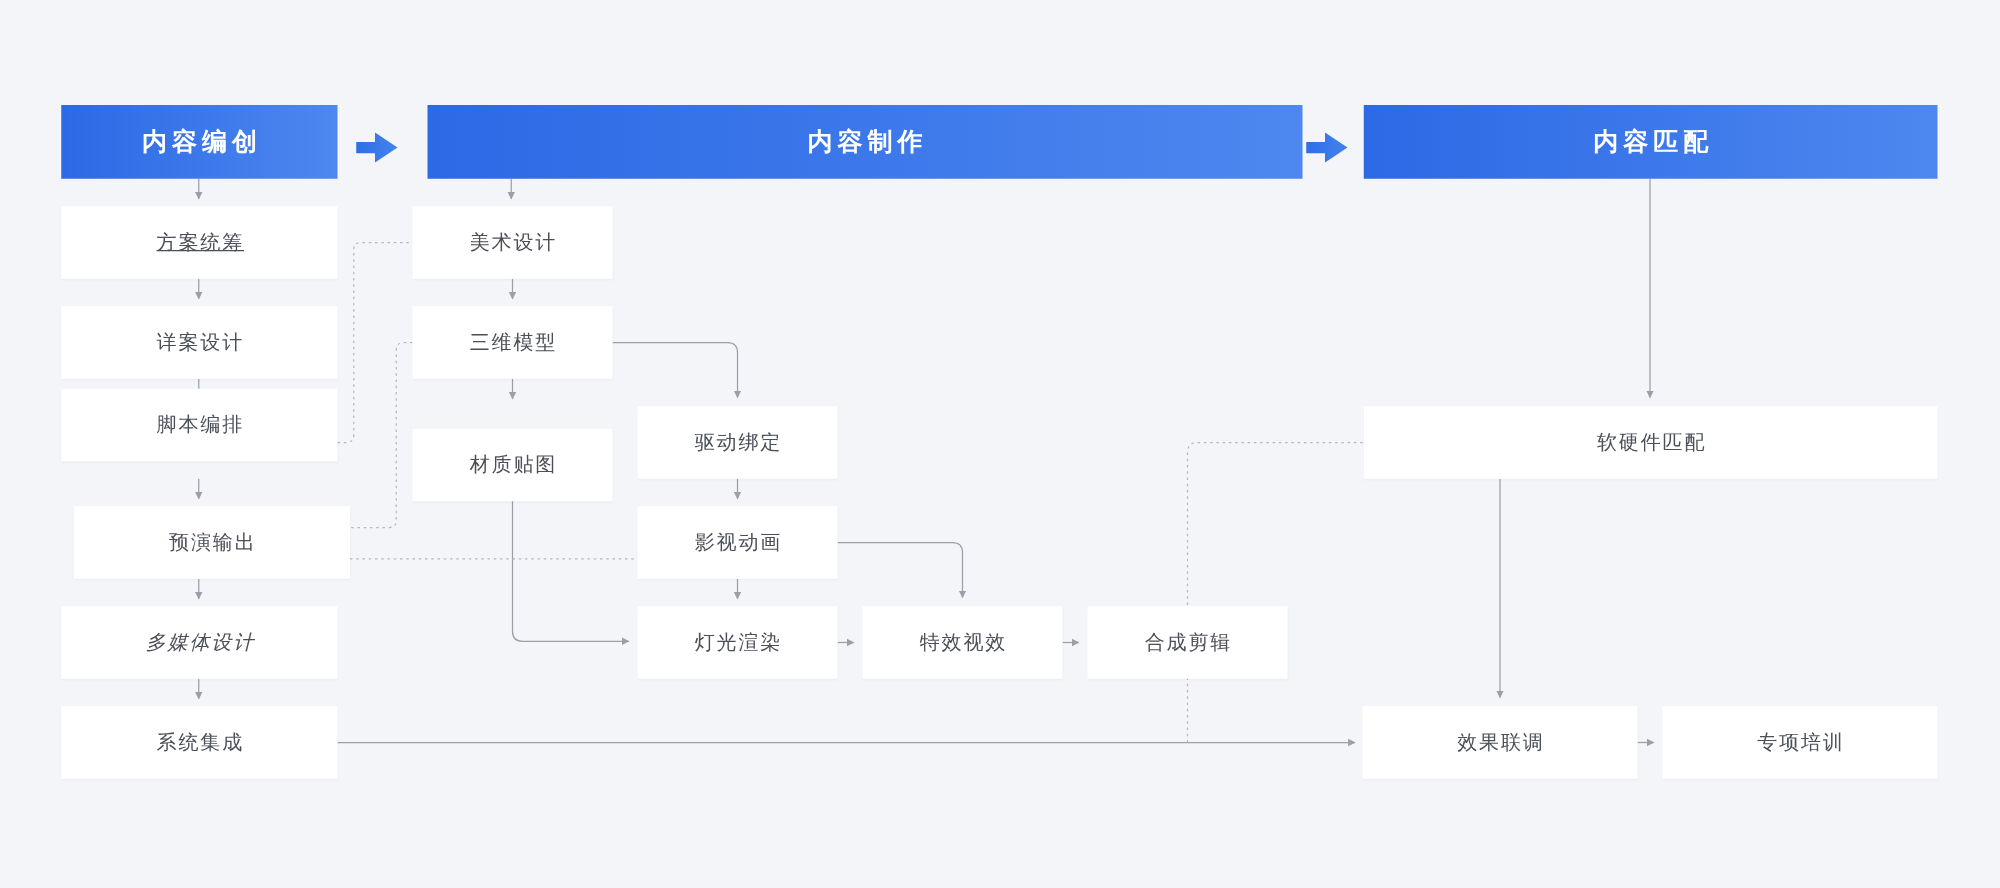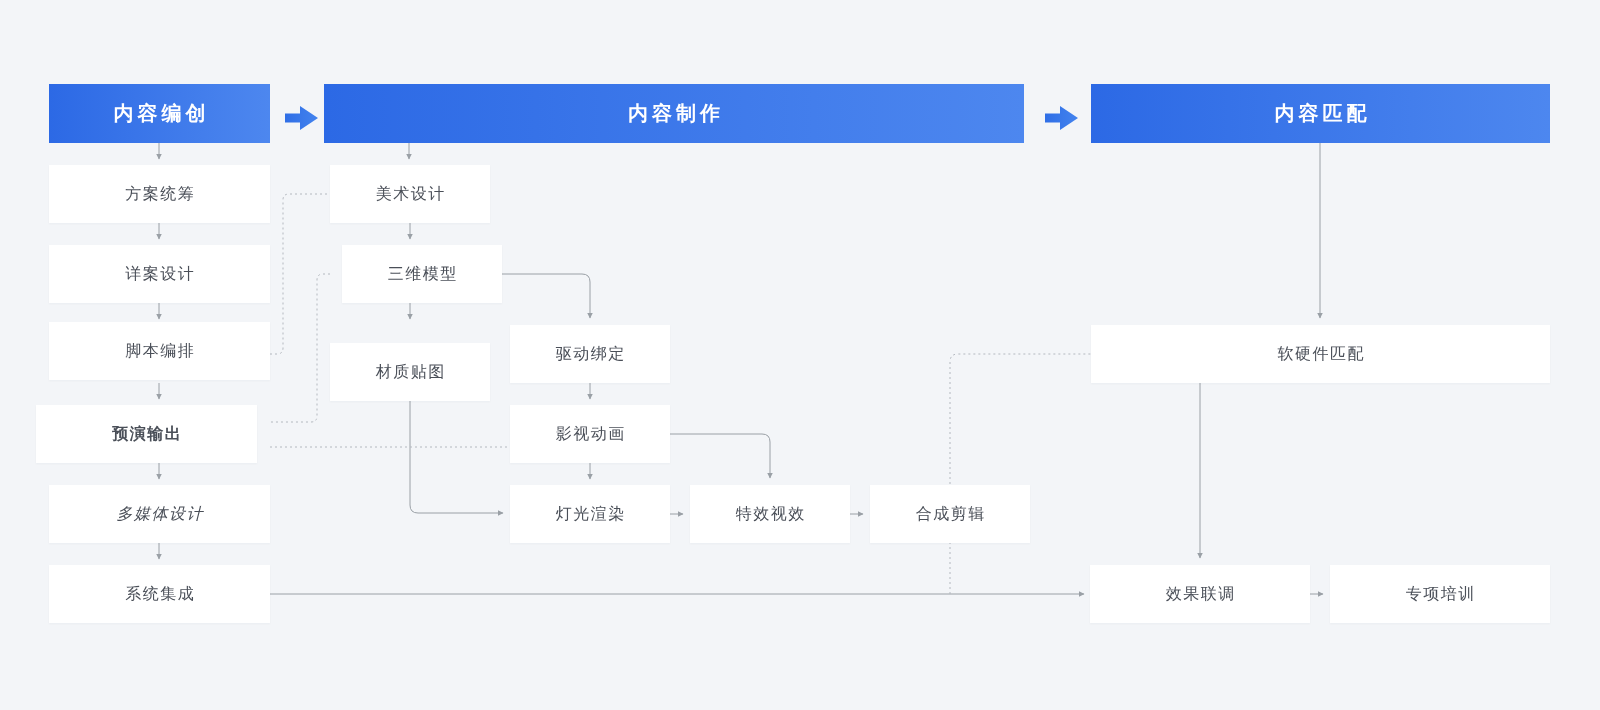--- a/index.html
+++ b/index.html
@@ -71,32 +71,32 @@
       <path d="M950,594 V362 Q950,354 958,354 H1091"></path>
     </g>
 
     <g fill="url(#bluearrow)">
       <polygon points="285,113.5 300,113.5 300,106 318,118 300,130 300,122.5 285,122.5"></polygon>
       <polygon points="1045,113.5 1060,113.5 1060,106 1078,118 1060,130 1060,122.5 1045,122.5"></polygon>
     </g>
   </svg>
 
   <div class="hdr" style="left:49px;top:84px;width:221px;">内容编创</div>
-  <div class="hdr" style="left:324px;top:84px;width:700px;">内容制作</div>
+  <div class="hdr" style="left:342px;top:84px;width:700px;">内容制作</div>
   <div class="hdr" style="left:1091px;top:84px;width:459px;">内容匹配</div>
 
-  <div class="node" style="left:49px;top:165px;width:221px;">方案统筹</div>
+  <div class="node" style="left:49px;top:165px;width:221px;text-decoration:underline;">方案统筹</div>
   <div class="node" style="left:49px;top:245px;width:221px;">详案设计</div>
-  <div class="node" style="left:49px;top:322px;width:221px;">脚本编排</div>
-  <div class="node" style="left:36px;top:405px;width:221px;font-weight:bold;">预演输出</div>
+  <div class="node" style="left:49px;top:311px;width:221px;">脚本编排</div>
+  <div class="node" style="left:59px;top:405px;width:221px;">预演输出</div>
   <div class="node" style="left:49px;top:485px;width:221px;font-style:italic;">多媒体设计</div>
   <div class="node" style="left:49px;top:565px;width:221px;">系统集成</div>
 
   <div class="node" style="left:330px;top:165px;width:160px;">美术设计</div>
-  <div class="node" style="left:342px;top:245px;width:160px;">三维模型</div>
+  <div class="node" style="left:330px;top:245px;width:160px;">三维模型</div>
   <div class="node" style="left:330px;top:343px;width:160px;">材质贴图</div>
   <div class="node" style="left:510px;top:325px;width:160px;">驱动绑定</div>
   <div class="node" style="left:510px;top:405px;width:160px;">影视动画</div>
   <div class="node" style="left:510px;top:485px;width:160px;">灯光渲染</div>
   <div class="node" style="left:690px;top:485px;width:160px;">特效视效</div>
   <div class="node" style="left:870px;top:485px;width:160px;">合成剪辑</div>
 
   <div class="node" style="left:1091px;top:325px;width:459px;">软硬件匹配</div>
   <div class="node" style="left:1090px;top:565px;width:220px;">效果联调</div>
   <div class="node" style="left:1330px;top:565px;width:220px;">专项培训</div>

